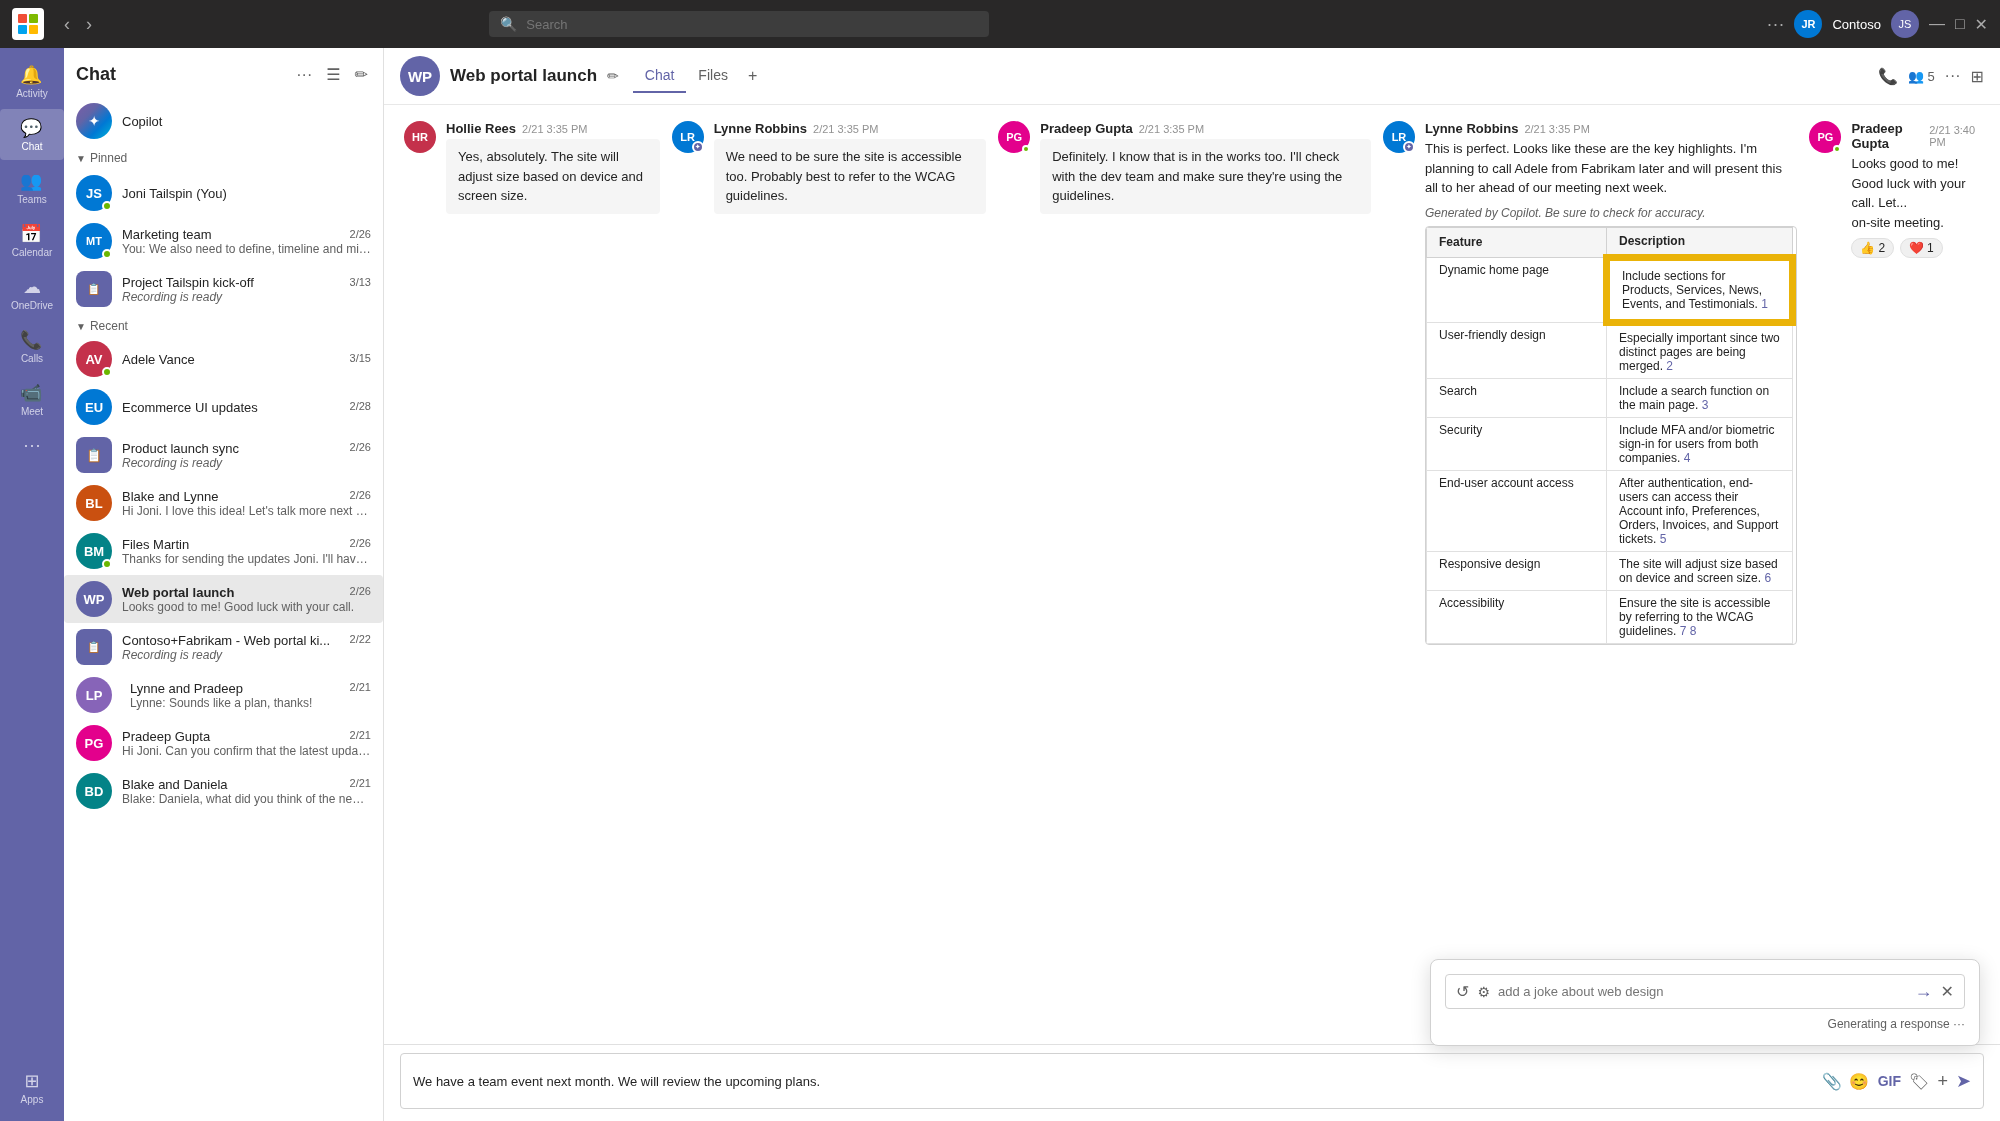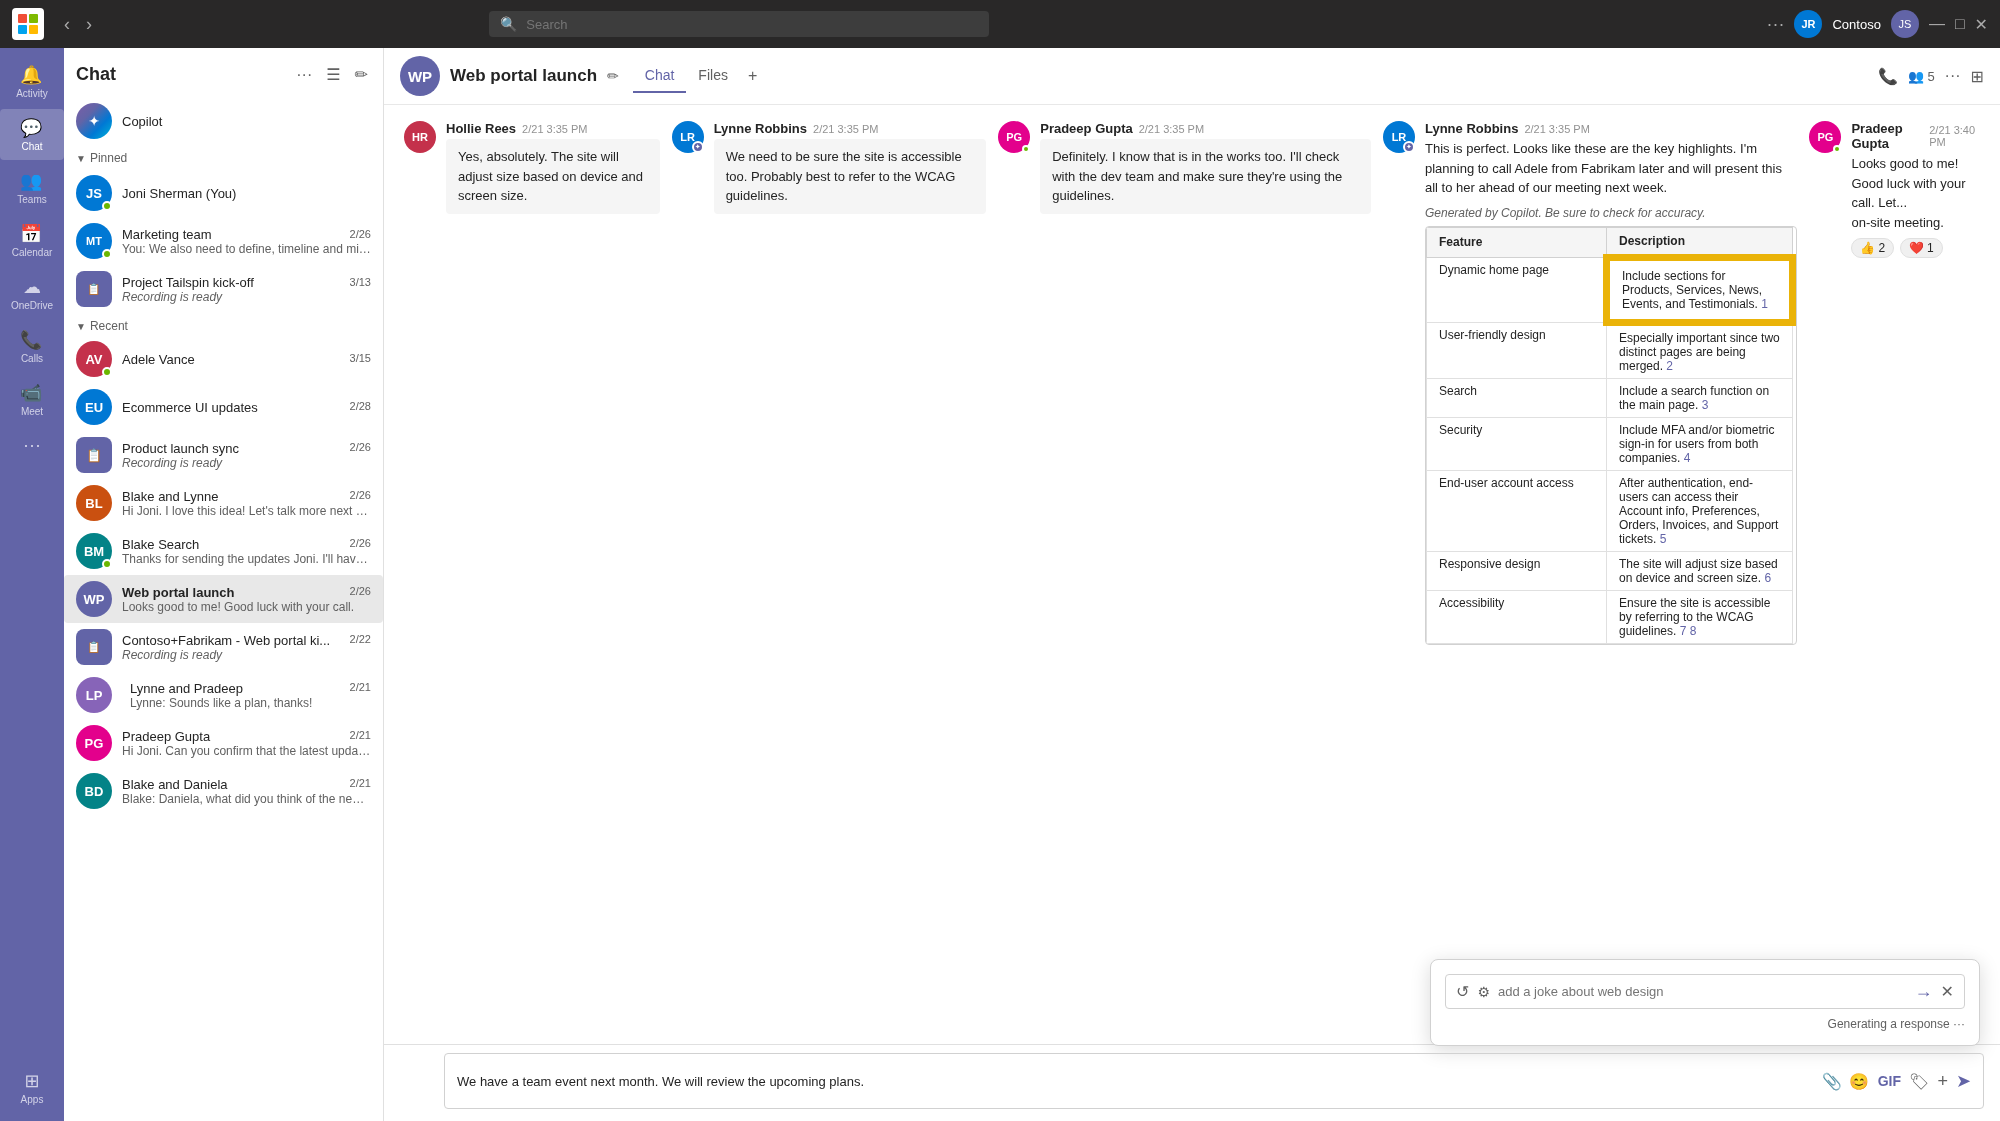--- a/index.html
+++ b/index.html
@@ -102,21 +102,21 @@
       <div style="display:flex; align-items:center; gap:4px; padding:4px 12px; cursor:pointer; color:#616161; font-size:12px;">
         <span style="font-size:10px;">▼</span>
         <span>Pinned</span>
       </div>
 
       <div style="display:flex; align-items:center; gap:10px; padding:6px 12px; cursor:pointer;">
         <div style="position:relative; flex-shrink:0;">
           <div style="width:36px; height:36px; border-radius:50%; background:#0078d4; display:flex; align-items:center; justify-content:center; color:white; font-size:13px; font-weight:600;">JS</div>
           <div style="position:absolute; bottom:0; right:0; width:10px; height:10px; border-radius:50%; background:#6bb700; border:2px solid #fff;"></div>
         </div>
-        <span style="font-weight:500; font-size:13px;">Joni Sherman (You)</span>
+        <span style="font-weight:500; font-size:13px;">Joni Tailspin (You)</span>
       </div>
 
       <div style="display:flex; align-items:center; gap:10px; padding:6px 12px; cursor:pointer;">
         <div style="position:relative; flex-shrink:0;">
           <div style="width:36px; height:36px; border-radius:50%; background:#0078d4; display:flex; align-items:center; justify-content:center; color:white; font-size:11px; font-weight:600;">MT</div>
           <div style="position:absolute; bottom:0; right:0; width:10px; height:10px; border-radius:50%; background:#6bb700; border:2px solid #fff;"></div>
         </div>
         <div style="flex:1; overflow:hidden;">
           <div style="display:flex; justify-content:space-between; align-items:center;">
             <span style="font-weight:500; font-size:13px;">Marketing team</span>
@@ -189,21 +189,21 @@
           </div>
         </div>
 
         <div style="display:flex; align-items:center; gap:10px; padding:6px 12px; cursor:pointer;">
           <div style="position:relative; flex-shrink:0;">
             <div style="width:36px; height:36px; border-radius:50%; background:#038387; display:flex; align-items:center; justify-content:center; color:white; font-size:13px; font-weight:600;">BM</div>
             <div style="position:absolute; bottom:0; right:0; width:10px; height:10px; border-radius:50%; background:#6bb700; border:2px solid #fff;"></div>
           </div>
           <div style="flex:1; overflow:hidden;">
             <div style="display:flex; justify-content:space-between;">
-              <span style="font-weight:500; font-size:13px;">Blake Search</span>
+              <span style="font-weight:500; font-size:13px;">Files Martin</span>
               <span style="font-size:11px; color:#616161;">2/26</span>
             </div>
             <div style="font-size:12px; color:#616161; white-space:nowrap; overflow:hidden; text-overflow:ellipsis;">Thanks for sending the updates Joni. I'll have s...</div>
           </div>
         </div>
 
         <div style="display:flex; align-items:center; gap:10px; padding:6px 12px; cursor:pointer; background:#e8e8e8; border-radius:4px;">
           <div style="width:36px; height:36px; border-radius:50%; background:#6264a7; display:flex; align-items:center; justify-content:center; color:white; font-size:13px; font-weight:600; flex-shrink:0;">WP</div>
           <div style="flex:1; overflow:hidden;">
             <div style="display:flex; justify-content:space-between;">
@@ -417,21 +417,21 @@
           <button style="background:none; border:none; cursor:pointer; color:#616161; font-size:16px;">↺</button>
           <button style="background:none; border:none; cursor:pointer; color:#616161; font-size:14px;">⚙</button>
           <input style="flex: 1 1 0%; border: none; outline: none; font-size: 13px; color: rgb(153, 153, 153);" placeholder="add a joke about web design">
           <button style="background:none; border:none; cursor:pointer; color:#6264a7; font-size:18px;">→</button>
           <button style="background:none; border:none; cursor:pointer; color:#616161; font-size:16px;">✕</button>
         </div>
         <div style="font-size:12px; color:#616161; margin-top:8px; text-align:right;">Generating a response ···</div>
       </div>
 
       <div style="border-top:1px solid #e0e0e0; padding:8px 16px 12px; background:#fff;">
-        <div style="border:1px solid #d1d1d1; border-radius:4px; padding:16px 12px; display:flex; align-items:center; min-height:40px; position:relative;margin-left:44px;">
+        <div style="border:1px solid #d1d1d1; border-radius:4px; padding:16px 12px; display:flex; align-items:center; min-height:40px; position:relative;">
           <span style="flex:1; font-size:13px; color:#242424;">We have a team event next month. We will review the upcoming plans.</span>
           <div style="display:flex; align-items:center; gap:8px; color:#616161;">
             <button style="background:none; border:none; cursor:pointer; color:#616161; font-size:16px;">📎</button>
             <button style="background:none; border:none; cursor:pointer; color:#616161; font-size:16px;">😊</button>
             <button style="background:none; border:none; cursor:pointer; color:#6264a7; font-size:14px; font-weight:700;">GIF</button>
             <button style="background:none; border:none; cursor:pointer; color:#616161; font-size:16px;">🏷</button>
             <button style="background:none; border:none; cursor:pointer; color:#616161; font-size:18px;">+</button>
             <button style="background:none; border:none; cursor:pointer; color:#6264a7; font-size:18px;">➤</button>
           </div>
         </div>

